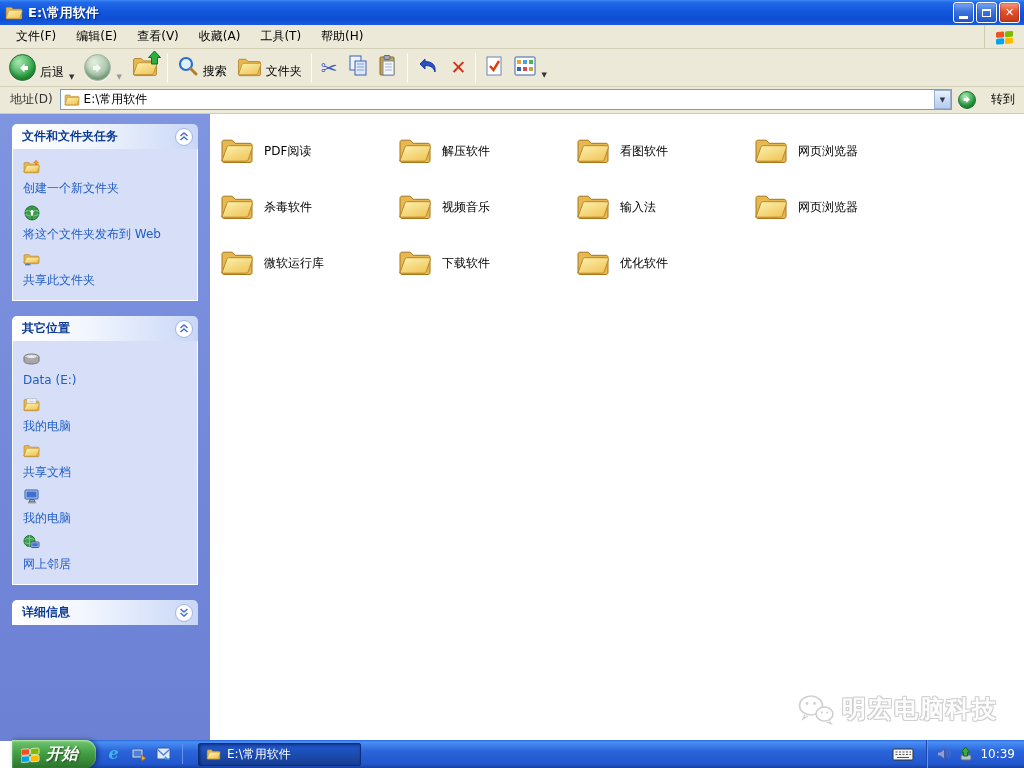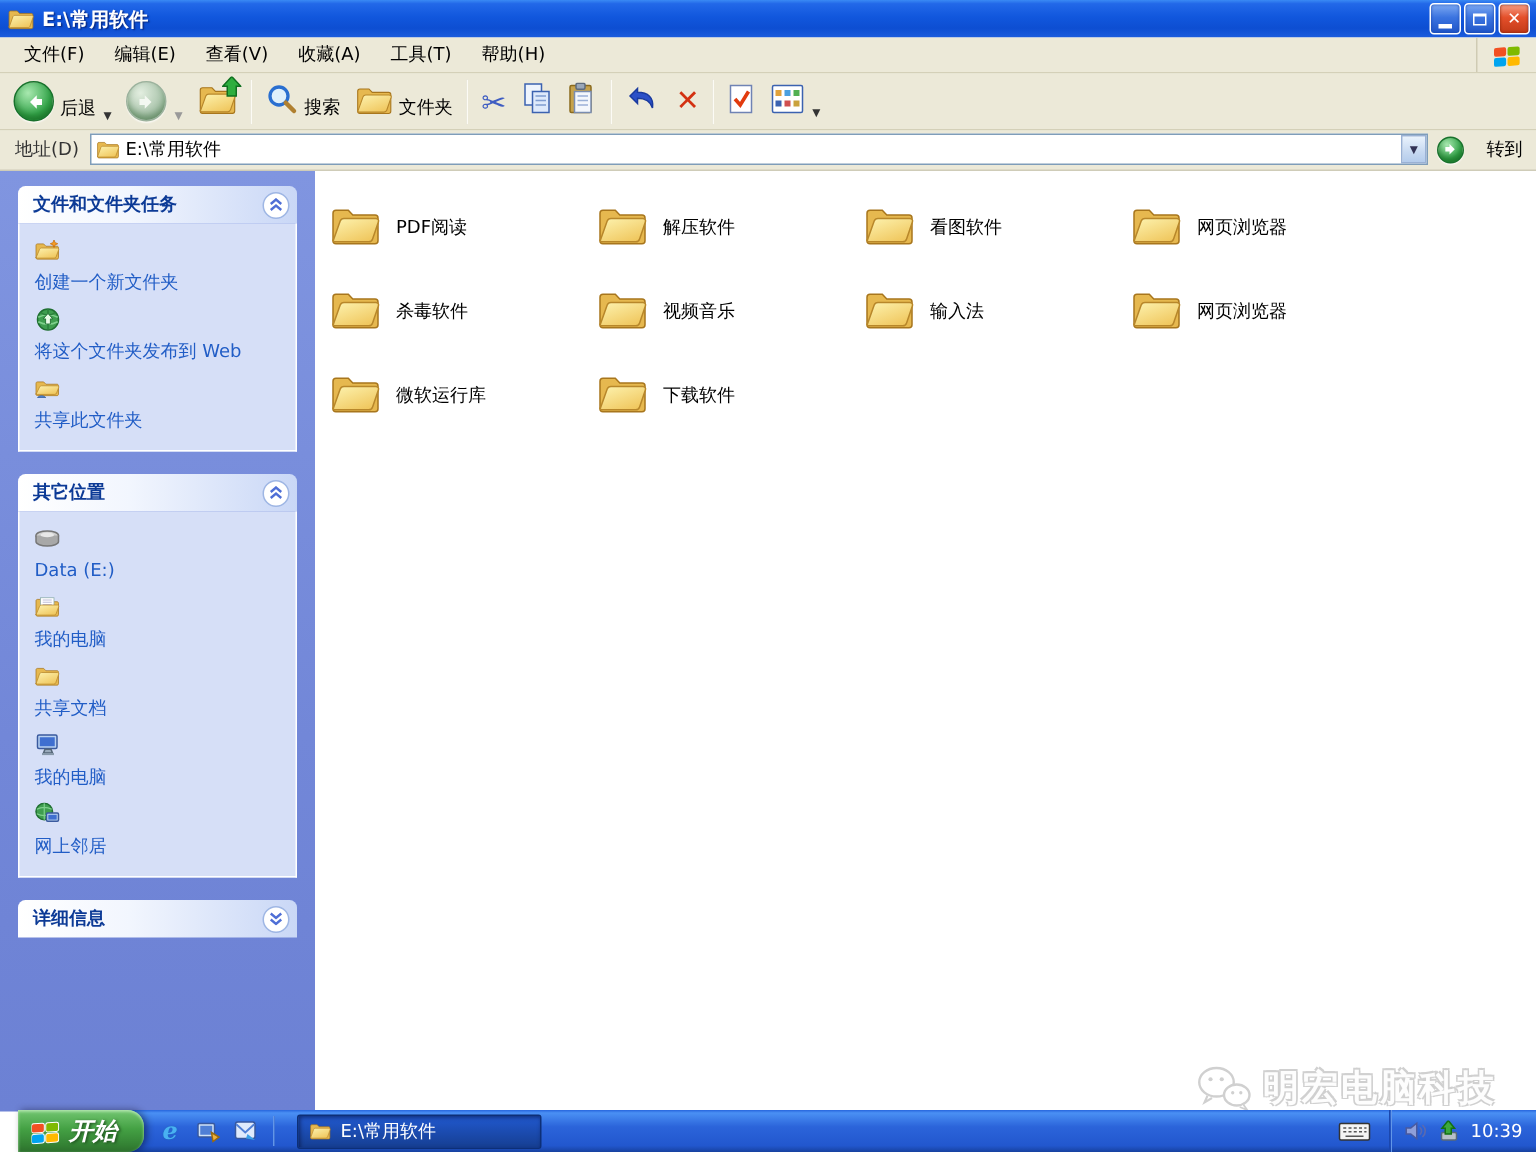--- a/index.html
+++ b/index.html
@@ -67,21 +67,21 @@
   .plink:last-child { margin-bottom:2px; }
   .plink .txt { line-height:15px; max-width:148px; }
   .picon { flex-shrink:0; width:17px; height:15px; display:flex; align-items:center; justify-content:center; }
 
   .content { flex:1; background:#fff; position:relative; padding:9px 0 0 8px; overflow:hidden; }
   .grid { display:grid; grid-template-columns:repeat(4,178px); grid-auto-rows:56px; }
   .fitem { display:flex; align-items:center; gap:8px; padding-left:2px; cursor:pointer; }
   .flabel { padding:1px 2px; color:#000; }
   .fitem.focused .flabel { outline:1px dotted #444; }
 
-  .watermark { position:absolute; right:26px; bottom:0; display:flex; align-items:center; gap:7px;
+  .watermark { position:absolute; right:26px; bottom:16px; display:flex; align-items:center; gap:7px;
     color:#fdfdfd; font-size:24px; font-weight:bold; letter-spacing:2px;
     text-shadow:1px 1px 0 #d0d0d0,-1px -1px 0 #d0d0d0,1px -1px 0 #d0d0d0,-1px 1px 0 #d0d0d0;text-align:right; }
 
   
   .taskbar { position:absolute; left:12px; right:0; bottom:0; height:28px; display:flex; align-items:center;
     background:linear-gradient(180deg,#2765dd 0%,#4a90f4 7%,#2b64da 40%,#2257ce 85%,#17419f 100%); }
   .start { height:28px; display:flex; align-items:center; gap:6px; padding:0 18px 0 9px;
     background:linear-gradient(180deg,#73c671 0%,#44a144 45%,#338033 85%,#2c6f2c 100%);
     border-radius:0 11px 11px 0; color:#fff; font-style:italic; font-weight:bold; font-size:16px;
     text-shadow:1px 1px 2px #1d4d1d; box-shadow:inset 0 1px 2px #b7e8b4, 2px 0 5px rgba(0,0,20,.45); cursor:pointer; }
@@ -457,20 +457,27 @@
           <span class="flabel">微软运行库</span>
         </div>
         <div class="fitem">
           <span><svg width="34" height="28" viewBox="0 0 34 28">
                 <path d="M2 24.5V6.2C2 5 2.8 4.2 4 4.2h8.2l3 3.1H30c1.2 0 2 .8 2 2v15.2c0 1.2-.8 2-2 2H4c-1.2 0-2-.8-2-2z" fill="#e6b84f" stroke="#a8761d"></path>
                 <path d="M2 24.8L6.8 11.4c.4-1.1 1.3-1.7 2.5-1.7h21.2c1.4 0 2.2.9 1.8 2.2l-3.9 11.4c-.4 1.2-1.3 1.9-2.6 1.9H3.6c-1 0-1.8-.5-1.6-1.4z" fill="url(#gfold)" stroke="#b8872a"></path>
               </svg></span>
           <span class="flabel">下载软件</span>
         </div>
 
+        <div class="fitem">
+          <span><svg width="34" height="28" viewBox="0 0 34 28">
+                <path d="M2 24.5V6.2C2 5 2.8 4.2 4 4.2h8.2l3 3.1H30c1.2 0 2 .8 2 2v15.2c0 1.2-.8 2-2 2H4c-1.2 0-2-.8-2-2z" fill="#e6b84f" stroke="#a8761d"></path>
+                <path d="M2 24.8L6.8 11.4c.4-1.1 1.3-1.7 2.5-1.7h21.2c1.4 0 2.2.9 1.8 2.2l-3.9 11.4c-.4 1.2-1.3 1.9-2.6 1.9H3.6c-1 0-1.8-.5-1.6-1.4z" fill="url(#gfold)" stroke="#b8872a"></path>
+              </svg></span>
+          <span class="flabel">优化软件</span>
+        </div>
       </div>
 
       <div class="watermark">
         <svg width="38" height="31" viewBox="0 0 38 31">
           <ellipse cx="14" cy="11.5" rx="11.5" ry="9.5" fill="#fff" stroke="#d0d0d0" stroke-width="1.6"></ellipse>
           <path d="M8 20.5L6 25l5-3" fill="#fff" stroke="#d0d0d0" stroke-width="1.4"></path>
           <circle cx="10" cy="9.5" r="1.4" fill="#d0d0d0"></circle>
             <circle cx="17.5" cy="9.5" r="1.4" fill="#d0d0d0"></circle>
           <ellipse cx="27.5" cy="20" rx="8.5" ry="7" fill="#fff" stroke="#d0d0d0" stroke-width="1.6"></ellipse>
           <path d="M32 26.5l2.5 3.5-5-2" fill="#fff" stroke="#d0d0d0" stroke-width="1.2"></path>

